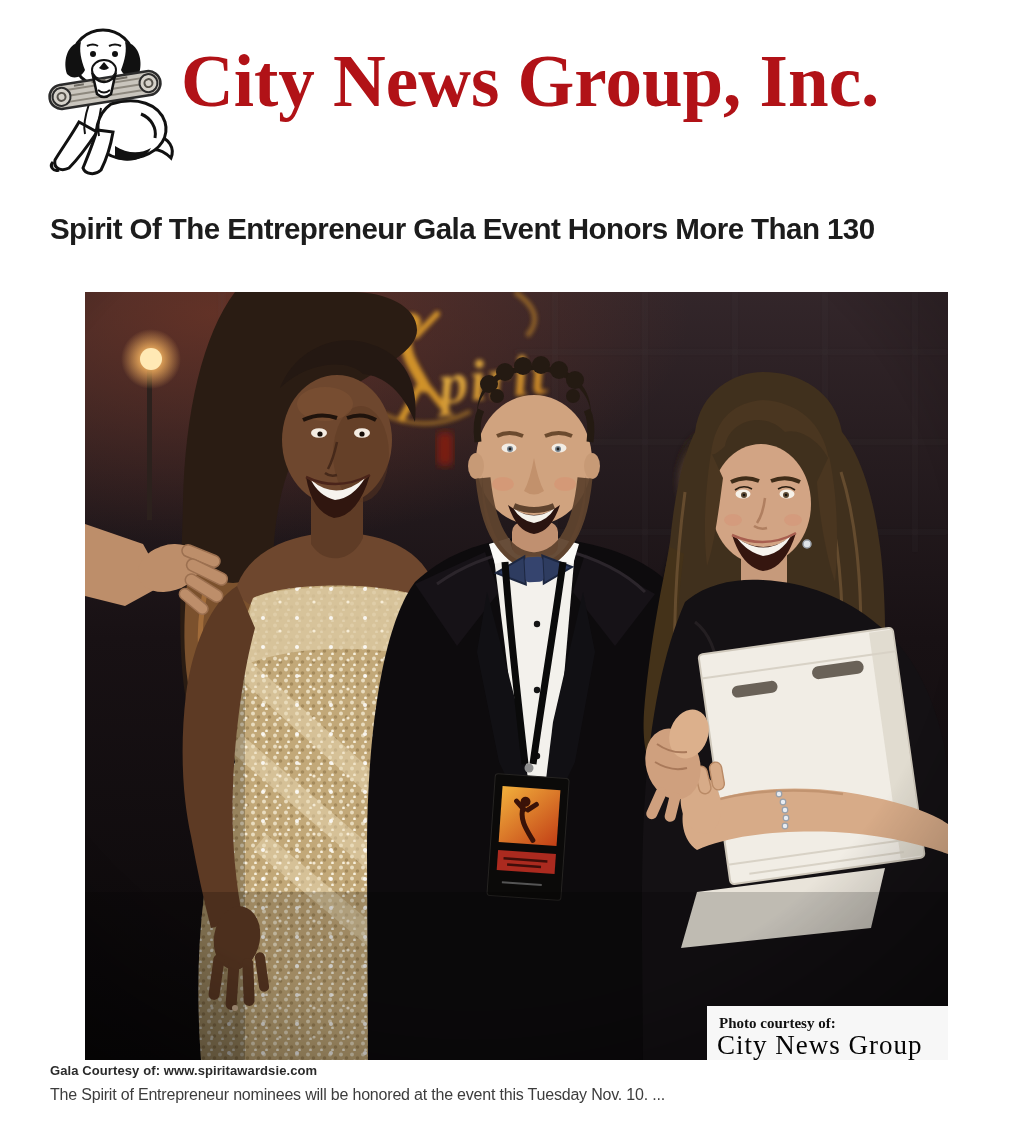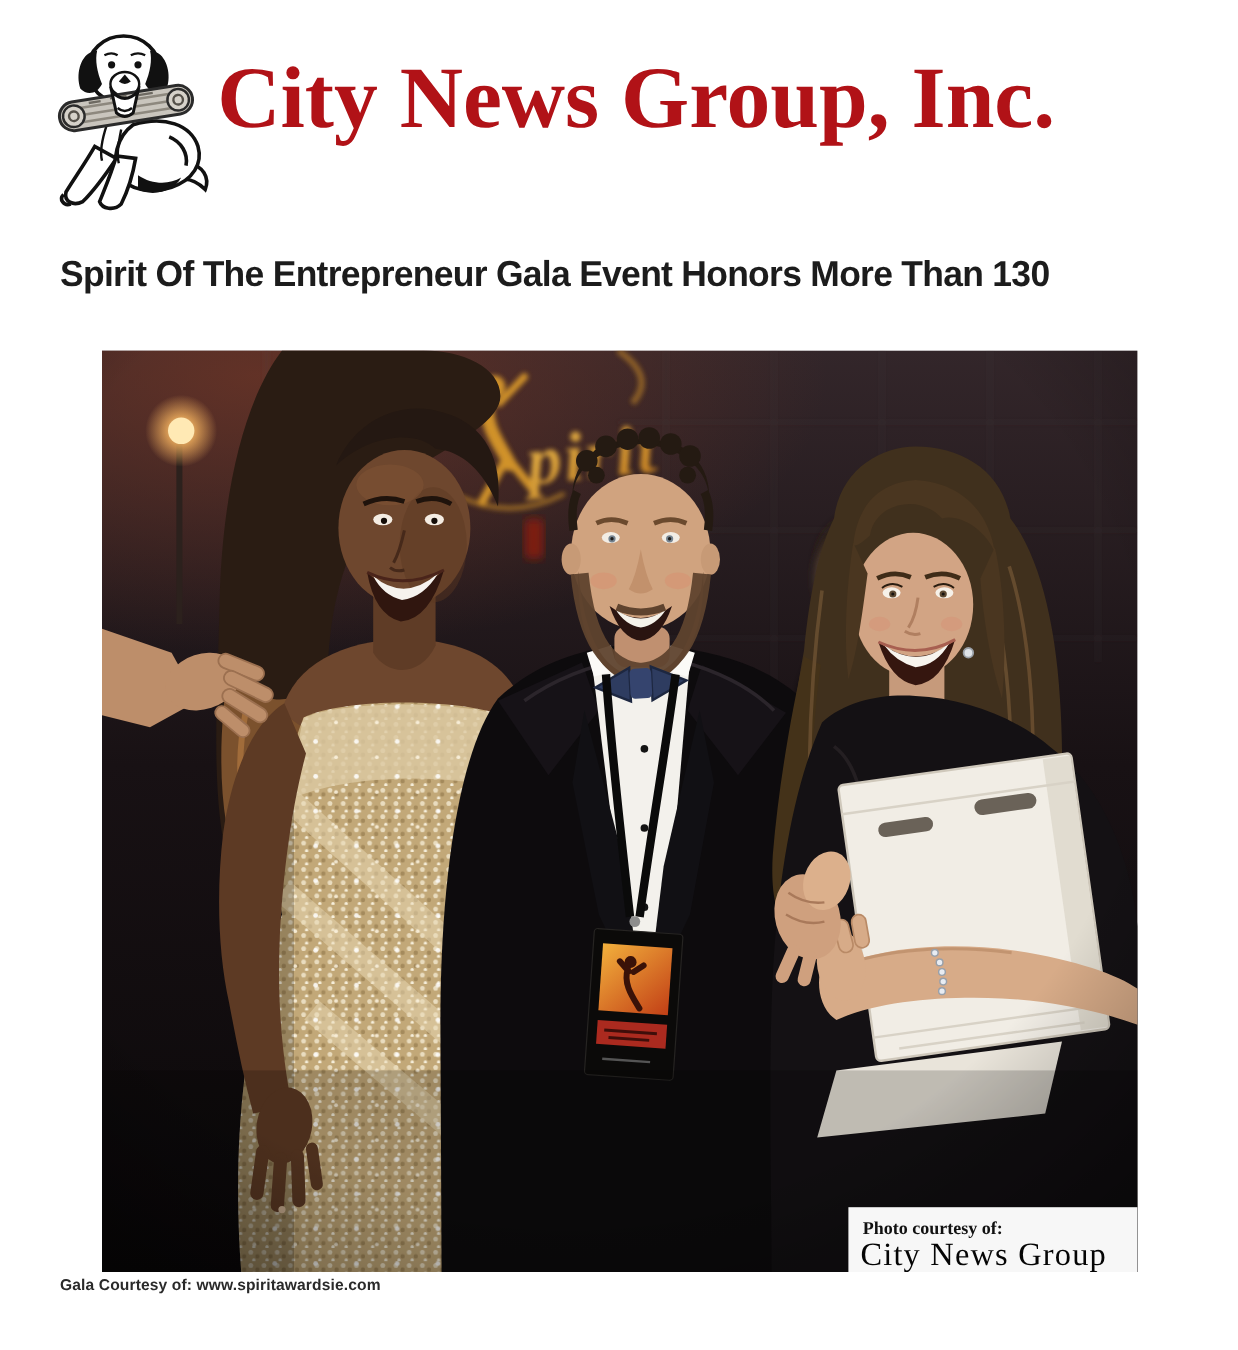--- a/index.html
+++ b/index.html
@@ -397,14 +397,15 @@
         <g>
           <rect x="622" y="714" width="241" height="54" fill="#ffffff" opacity="0.97"></rect>
           <text x="634" y="736" font-family="Liberation Serif, serif" font-weight="bold" font-size="15" fill="#111">Photo courtesy of:</text>
           <text x="632" y="762" font-family="Liberation Serif, serif" font-size="27" letter-spacing="1" fill="#050505">City News Group</text>
         </g>
       </g>
     </svg>
   </div>
 
   <div class="credit-line">Gala Courtesy of: www.spiritawardsie.com</div>
+  <div class="snippet">The Spirit of Entrepreneur nominees will be honored at the event this Tuesday Nov. 10. ...</div>
 
 </div>
 
 </body></html>

